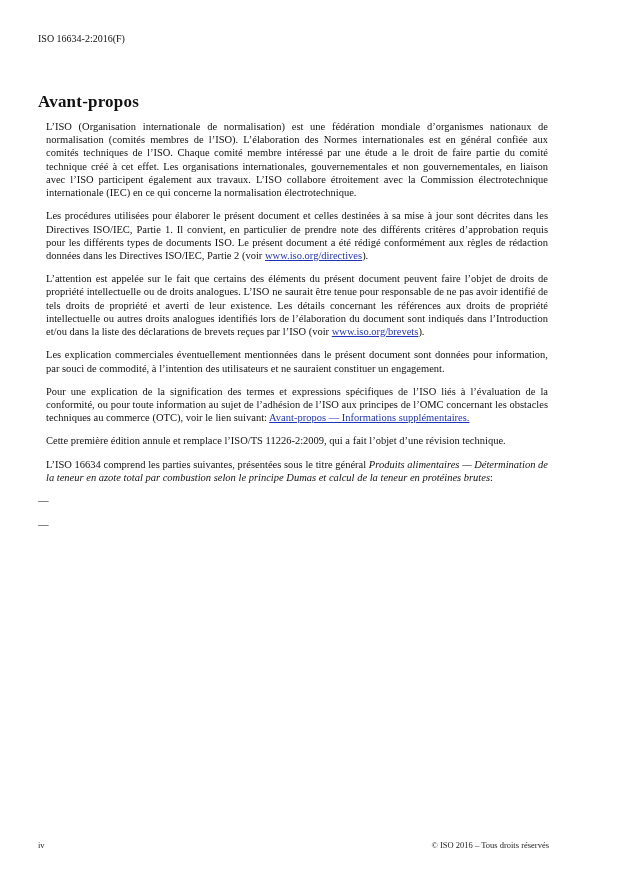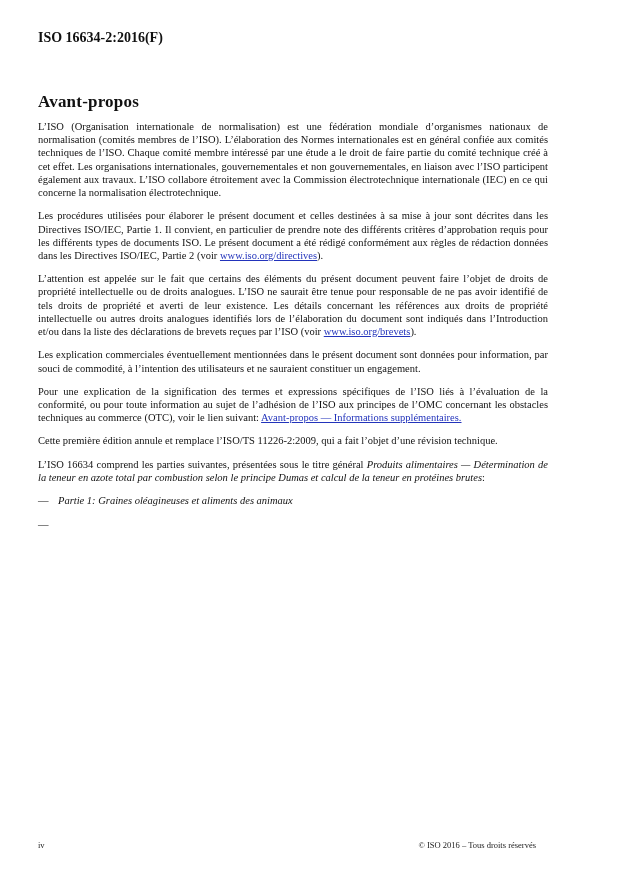--- a/index.html
+++ b/index.html
@@ -8,36 +8,37 @@
     width: 620px;
     height: 876px;
     background: #ffffff;
     font-family: "Liberation Serif", serif;
     color: #111111;
     position: relative;
     padding: 28px 72px 0 38px;
     overflow: hidden;
   }
   .doc-ref {
-    font-weight: bold;
-    font-size: 14px;
+    font-weight: normal;
+    font-size: 10px;
     display: inline-block;
   }
   .page-title {
     font-size: 17px;
     font-weight: bold;
     margin-top: 46px;
     margin-bottom: 8px;
     letter-spacing: 0.2px;
   }
   p.body {
     font-size: 10.5px;
     line-height: 1.26;
     text-align: justify;
     margin-bottom: 10px;
+    margin-left: 8px;
   }
   a.doc-link {
     color: #2233bb;
     cursor: pointer;
   }
   .italic { font-style: italic; }
   .parts-list { margin-top: 4px; }
   .list-item {
     display: flex;
     font-size: 10.5px;
@@ -47,21 +48,21 @@
   }
   .list-item .dash {
     flex: 0 0 auto;
     width: 20px;
     font-style: normal;
   }
   .list-item .item-text { font-style: italic; }
   .page-footer {
     position: absolute;
     left: 38px;
-    right: 84px;
+    right: 71px;
     bottom: 26px;
     display: flex;
     justify-content: space-between;
     align-items: baseline;
     font-size: 8.5px;
     color: #222222;
   }
 </style>
 </head>
 <body>
@@ -85,21 +86,20 @@
   <p class="body"><span>Pour une explication de la signification des termes et expressions spécifiques de l’ISO liés à l’évaluation de la conformité, ou pour toute information au sujet de l’adhésion de l’ISO aux principes de l’OMC concernant les obstacles techniques au commerce (OTC), voir le lien suivant: </span><a class="doc-link" href="#">Avant-propos — Informations supplémentaires.</a></p>
 
 
   <p class="body">Cette première édition annule et remplace l’ISO/TS 11226-2:2009, qui a fait l’objet d’une révision technique.</p>
 
   <p class="body"><span>L’ISO 16634 comprend les parties suivantes, présentées sous le titre général </span><span class="italic">Produits alimentaires — Détermination de la teneur en azote total par combustion selon le principe Dumas et calcul de la teneur en protéines brutes</span><span>:</span></p>
 
   <div class="parts-list">
     <div class="list-item">
       <span class="dash">—</span>
-      <span class="item-text">Partie 1: Graines oléagineuses et aliments des animaux</span>
     </div>
     <div class="list-item">
       <span class="dash">—</span>
     </div>
   </div>
 
   <footer class="page-footer">
     <span>iv</span>
     <span>© ISO 2016 – Tous droits réservés</span>
   </footer>

